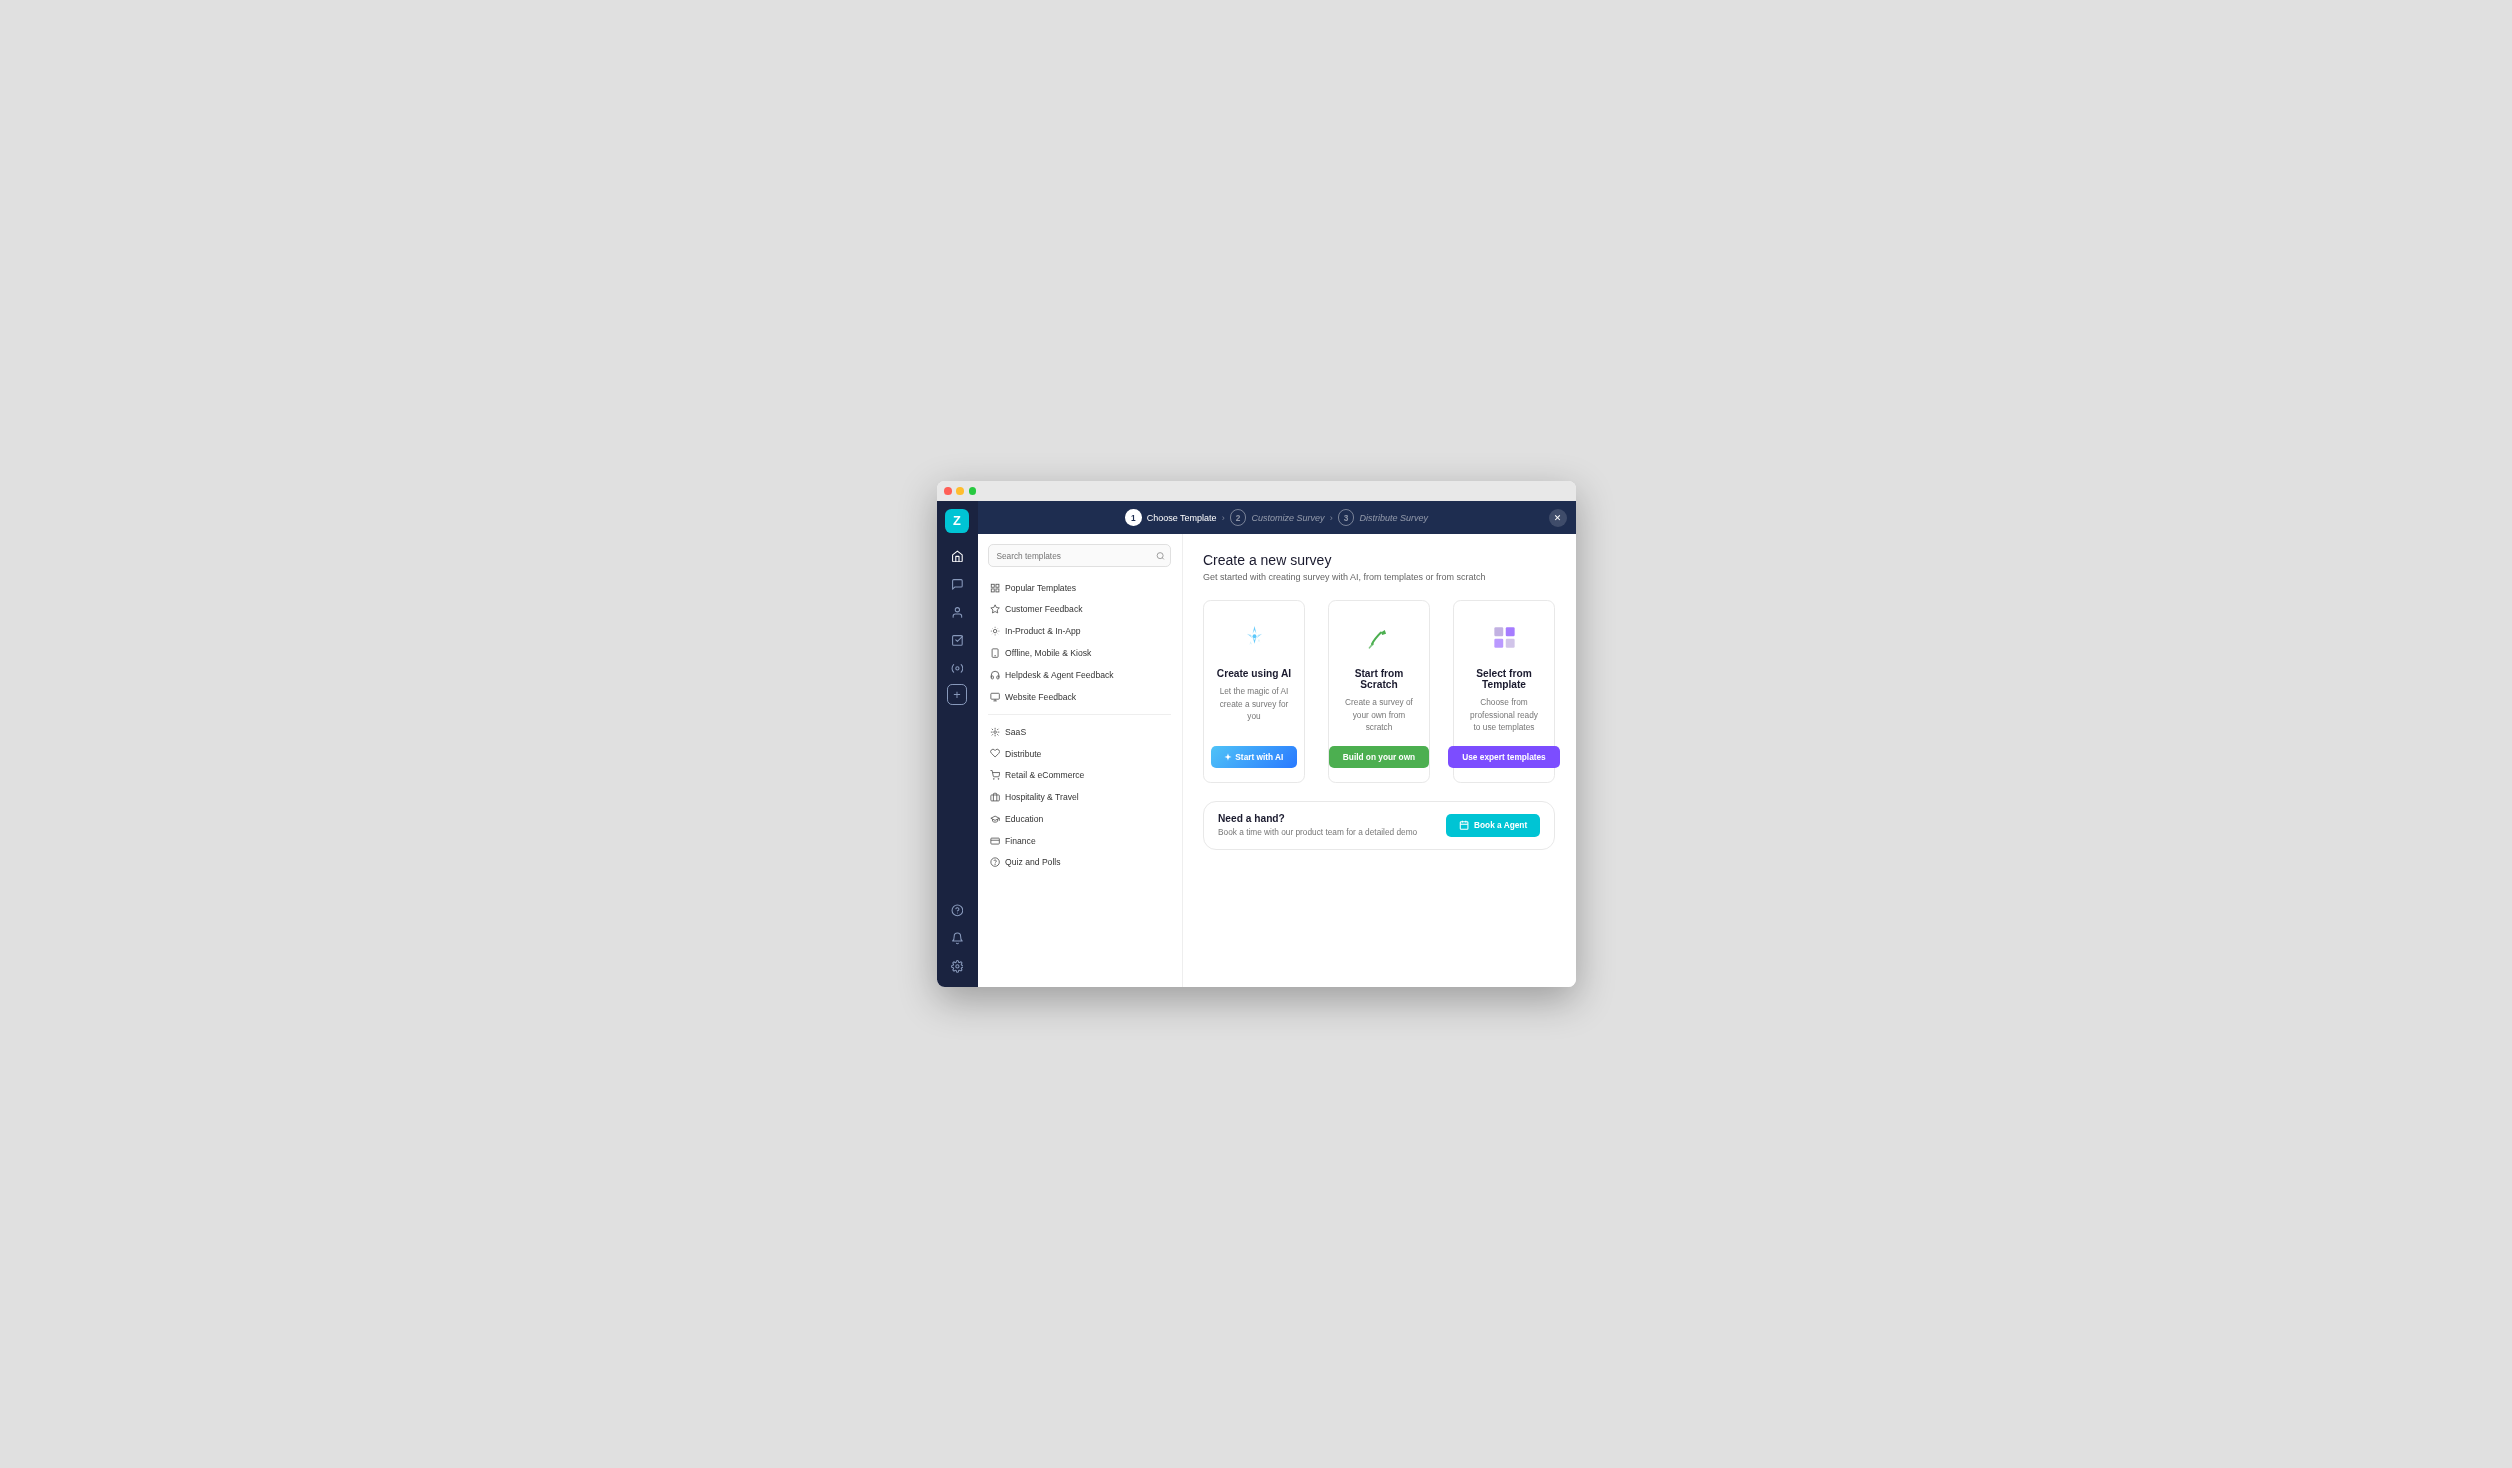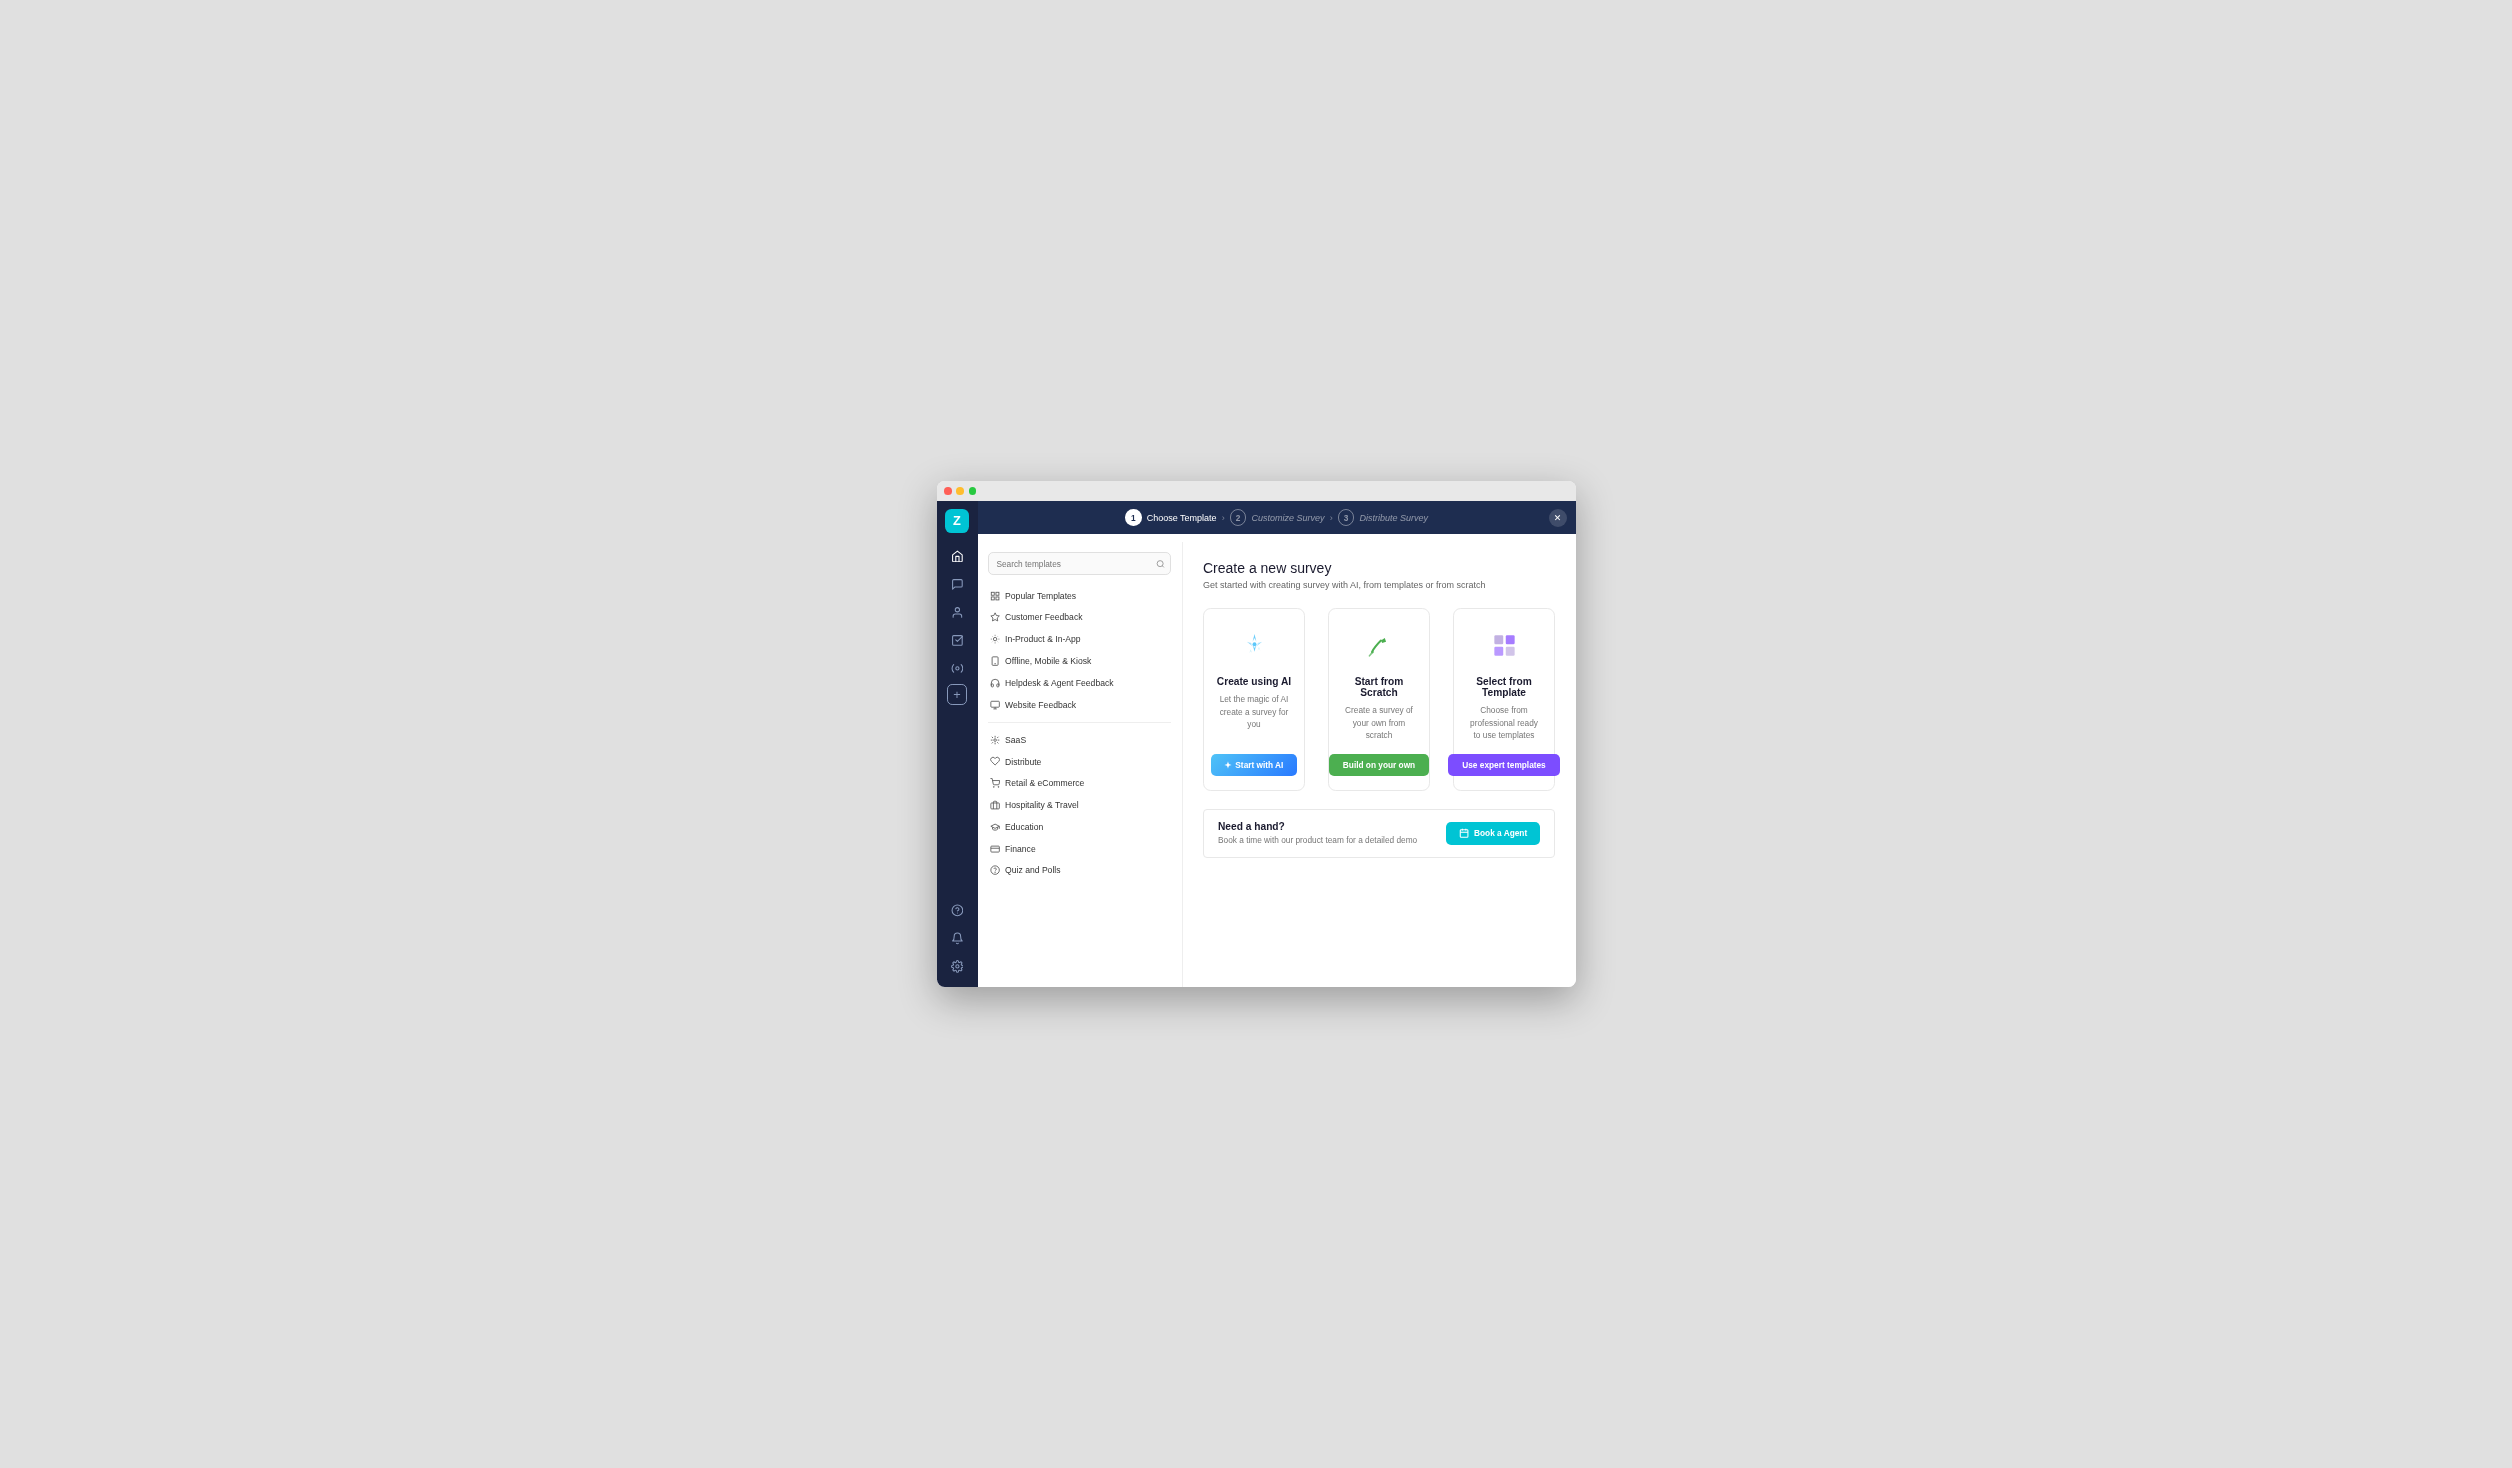--- a/index.html
+++ b/index.html
@@ -148,21 +148,20 @@
       cursor: pointer;
       color: #fff;
       font-size: 9px;
     }
 
     
     .main-content {
       display: flex;
       flex: 1;
       overflow: hidden;
-      margin-top: 8px;
     }
 
     
     .left-panel {
       width: 205px;
       border-right: 0.6px solid #eee;
       display: flex;
       flex-direction: column;
       overflow-y: auto;
       flex-shrink: 0;
@@ -254,21 +253,21 @@
       white-space: nowrap;
     }
     .btn-ai { background: linear-gradient(135deg, #4fc3f7, #2979ff); color: #fff; }
     .btn-green { background: #4caf50; color: #fff; justify-content: center; }
     .btn-purple { background: #7c4dff; color: #fff; }
 
     
     .help-section {
       background: #fff;
       border: 0.6px solid #e8e8e8;
-      border-radius: 4px;
+      border-radius: 13px;
       padding: 11.5px 14px;
       display: flex;
       align-items: center;
       justify-content: space-between;
     }
     .help-text h3 { font-size: 10.2px; font-weight: 700; color: #1a1a2e; margin-bottom: 2.6px; }
     .help-text p { font-size: 8.3px; color: #777; }
     .btn-demo {
       background: #00c4d4;
       color: #fff;

